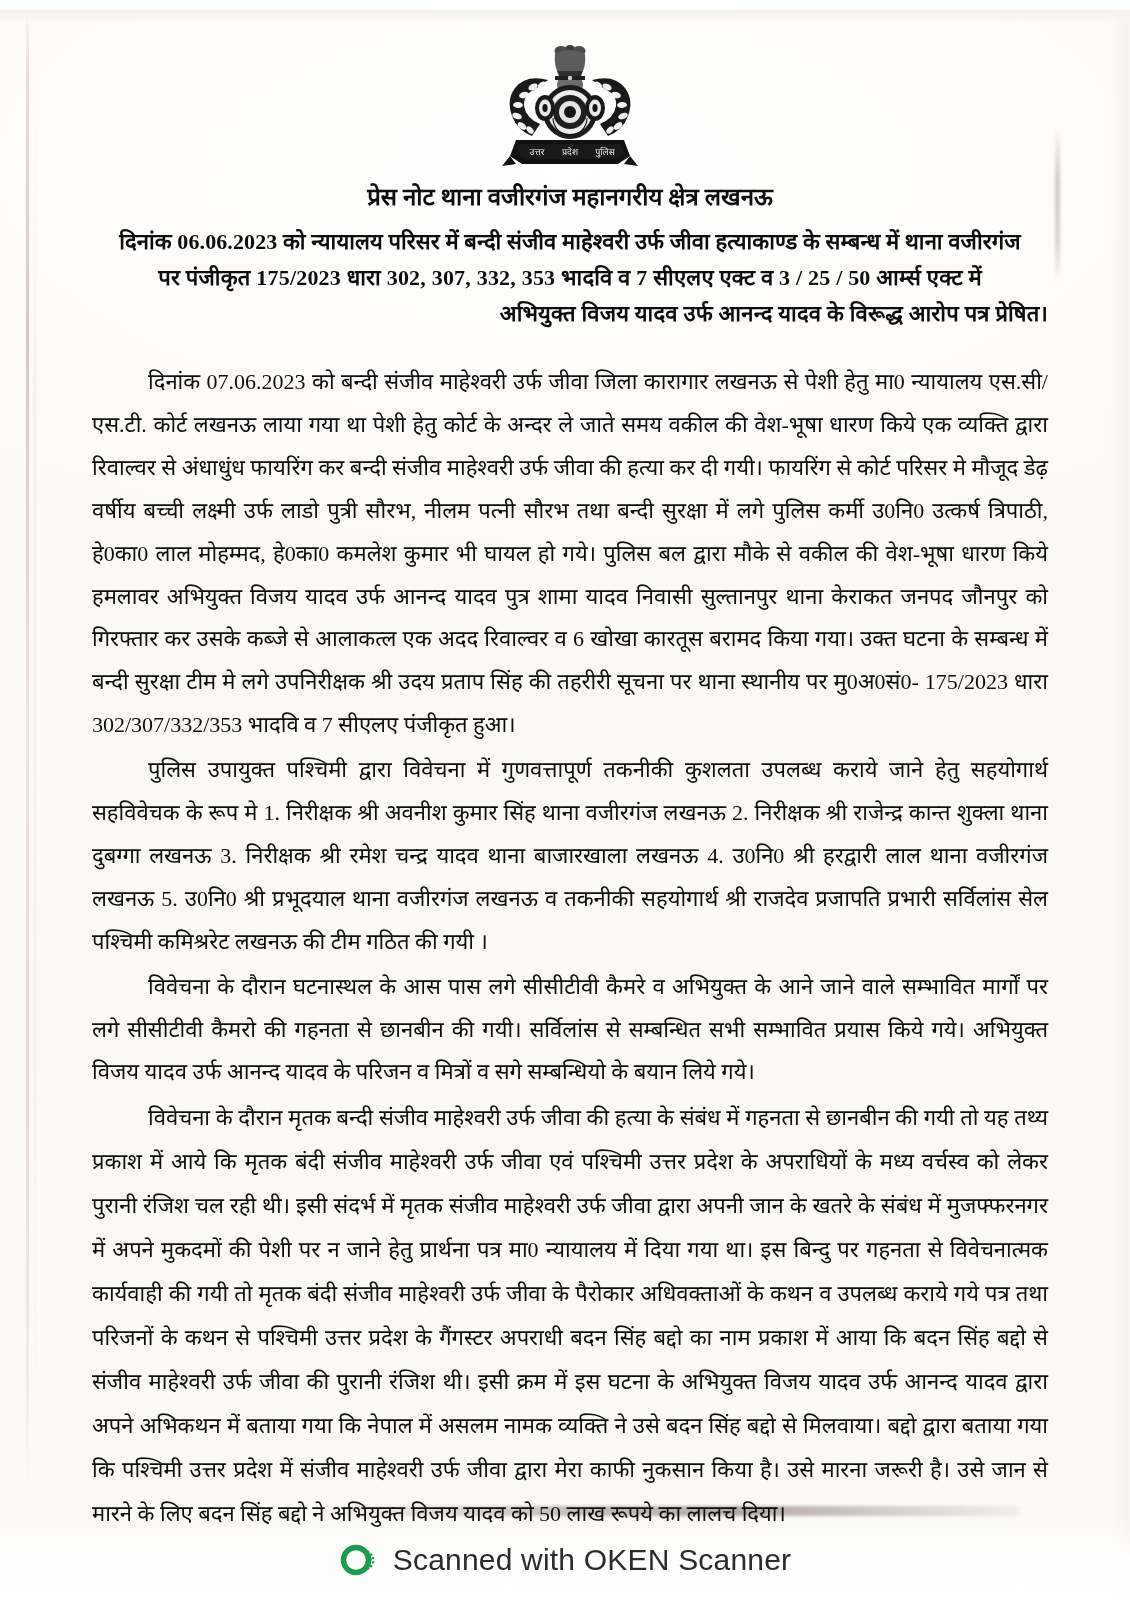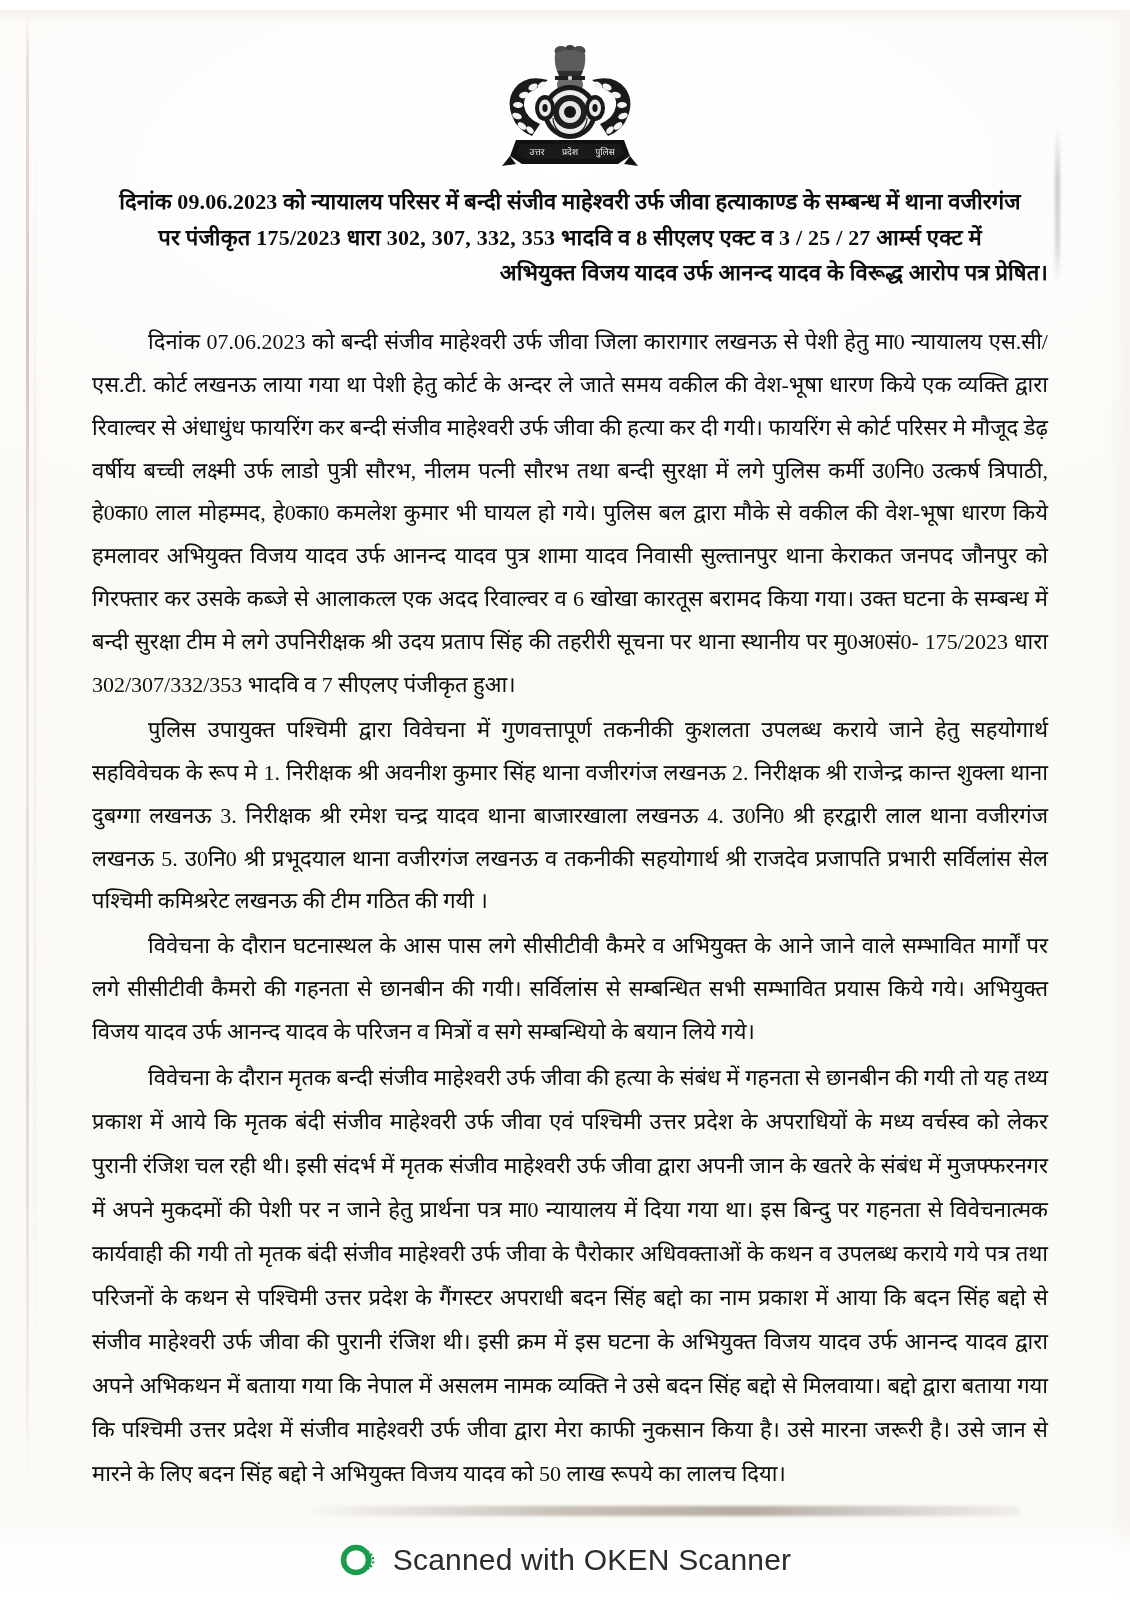--- a/index.html
+++ b/index.html
@@ -266,24 +266,25 @@
           <g fill="#f2f2f2" font-family="'Liberation Sans', sans-serif" font-size="9" text-anchor="middle">
             <text x="51" y="115">उत्तर</text>
             <text x="84" y="115">प्रदेश</text>
             <text x="119" y="115">पुलिस</text>
           </g>
         </g>
       </svg>
     </div>
 
 
+    <div class="press-title">प्रेस नोट थाना वजीरगंज महानगरीय क्षेत्र लखनऊ</div>
 
     <div class="subject-block">
-      <span class="sub-line l1">दिनांक 09.06.2023 को न्यायालय परिसर में बन्दी संजीव माहेश्वरी उर्फ जीवा हत्याकाण्ड के सम्बन्ध में थाना वजीरगंज</span>
-      <span class="sub-line l2">पर पंजीकृत 175/2023 धारा 302, 307, 332, 353 भादवि व 8 सीएलए एक्ट व 3 / 25 / 27 आर्म्स एक्ट में</span>
+      <span class="sub-line l1">दिनांक 06.06.2023 को न्यायालय परिसर में बन्दी संजीव माहेश्वरी उर्फ जीवा हत्याकाण्ड के सम्बन्ध में थाना वजीरगंज</span>
+      <span class="sub-line l2">पर पंजीकृत 175/2023 धारा 302, 307, 332, 353 भादवि व 7 सीएलए एक्ट व 3 / 25 / 50 आर्म्स एक्ट में</span>
       <span class="sub-line l3">अभियुक्त विजय यादव उर्फ आनन्द यादव के विरूद्ध आरोप पत्र प्रेषित।</span>
     </div>
 
     <div class="body-block">
       <p class="para">दिनांक 07.06.2023 को बन्दी संजीव माहेश्वरी उर्फ जीवा जिला कारागार लखनऊ से पेशी हेतु मा0 न्यायालय एस.सी/एस.टी. कोर्ट लखनऊ लाया गया था पेशी हेतु कोर्ट के अन्दर ले जाते समय वकील की वेश-भूषा धारण किये एक व्यक्ति द्वारा रिवाल्वर से अंधाधुंध फायरिंग कर बन्दी संजीव माहेश्वरी उर्फ जीवा की हत्या कर दी गयी। फायरिंग से कोर्ट परिसर मे मौजूद डेढ़ वर्षीय बच्ची लक्ष्मी उर्फ लाडो पुत्री सौरभ, नीलम पत्नी सौरभ तथा बन्दी सुरक्षा में लगे पुलिस कर्मी उ0नि0 उत्कर्ष त्रिपाठी, हे0का0 लाल मोहम्मद, हे0का0 कमलेश कुमार भी घायल हो गये। पुलिस बल द्वारा मौके से वकील की वेश-भूषा धारण किये हमलावर अभियुक्त विजय यादव उर्फ आनन्द यादव पुत्र शामा यादव निवासी सुल्तानपुर थाना केराकत जनपद जौनपुर को गिरफ्तार कर उसके कब्जे से आलाकत्ल एक अदद रिवाल्वर व 6 खोखा कारतूस बरामद किया गया। उक्त घटना के सम्बन्ध में बन्दी सुरक्षा टीम मे लगे उपनिरीक्षक श्री उदय प्रताप सिंह की तहरीरी सूचना पर थाना स्थानीय पर मु0अ0सं0- 175/2023 धारा 302/307/332/353 भादवि व 7 सीएलए पंजीकृत हुआ।</p>
       <p class="para">पुलिस उपायुक्त पश्चिमी द्वारा विवेचना में  गुणवत्तापूर्ण तकनीकी कुशलता उपलब्ध कराये जाने हेतु सहयोगार्थ सहविवेचक के रूप मे 1. निरीक्षक श्री अवनीश कुमार सिंह थाना वजीरगंज लखनऊ 2. निरीक्षक श्री राजेन्द्र कान्त शुक्ला थाना दुबग्गा लखनऊ 3. निरीक्षक श्री रमेश चन्द्र यादव थाना बाजारखाला लखनऊ 4. उ0नि0 श्री हरद्वारी लाल थाना वजीरगंज लखनऊ 5. उ0नि0 श्री प्रभूदयाल थाना वजीरगंज लखनऊ व तकनीकी सहयोगार्थ श्री राजदेव प्रजापति प्रभारी सर्विलांस सेल पश्चिमी कमिश्ररेट लखनऊ की टीम गठित की गयी ।</p>
       <p class="para">विवेचना के दौरान घटनास्थल के आस पास लगे सीसीटीवी कैमरे व अभियुक्त के आने जाने वाले सम्भावित मार्गों पर लगे सीसीटीवी कैमरो की गहनता से छानबीन की गयी। सर्विलांस से सम्बन्धित सभी सम्भावित प्रयास किये गये। अभियुक्त विजय यादव उर्फ आनन्द यादव के परिजन व मित्रों व सगे सम्बन्धियो के बयान लिये गये।</p>
       <p class="para p-loose">विवेचना के दौरान मृतक बन्दी संजीव माहेश्वरी उर्फ जीवा की हत्या के संबंध में गहनता से छानबीन की गयी तो यह तथ्य प्रकाश में आये कि मृतक बंदी संजीव माहेश्वरी उर्फ जीवा एवं पश्चिमी उत्तर प्रदेश के अपराधियों के मध्य वर्चस्व को लेकर पुरानी रंजिश चल रही थी। इसी संदर्भ में मृतक संजीव माहेश्वरी उर्फ जीवा द्वारा अपनी जान के खतरे के संबंध में मुजफ्फरनगर में अपने मुकदमों की पेशी पर न जाने हेतु प्रार्थना पत्र मा0 न्यायालय में दिया गया था। इस बिन्दु पर गहनता से विवेचनात्मक कार्यवाही की गयी तो मृतक बंदी संजीव माहेश्वरी उर्फ जीवा के पैरोकार अधिवक्ताओं के कथन व उपलब्ध कराये गये पत्र तथा परिजनों के कथन से पश्चिमी उत्तर प्रदेश के गैंगस्टर अपराधी बदन सिंह बद्दो का नाम प्रकाश में आया कि बदन सिंह बद्दो से संजीव माहेश्वरी उर्फ जीवा की पुरानी रंजिश थी। इसी क्रम में इस घटना के अभियुक्त विजय यादव उर्फ आनन्द यादव द्वारा अपने अभिकथन में बताया गया कि नेपाल में असलम नामक व्यक्ति ने उसे बदन सिंह बद्दो से मिलवाया। बद्दो द्वारा बताया गया कि पश्चिमी उत्तर प्रदेश में संजीव माहेश्वरी उर्फ जीवा द्वारा मेरा काफी नुकसान किया है। उसे मारना जरूरी है। उसे जान से मारने के लिए बदन सिंह बद्दो ने अभियुक्त विजय यादव को  50 लाख रूपये का लालच दिया।</p>
     </div>
 

